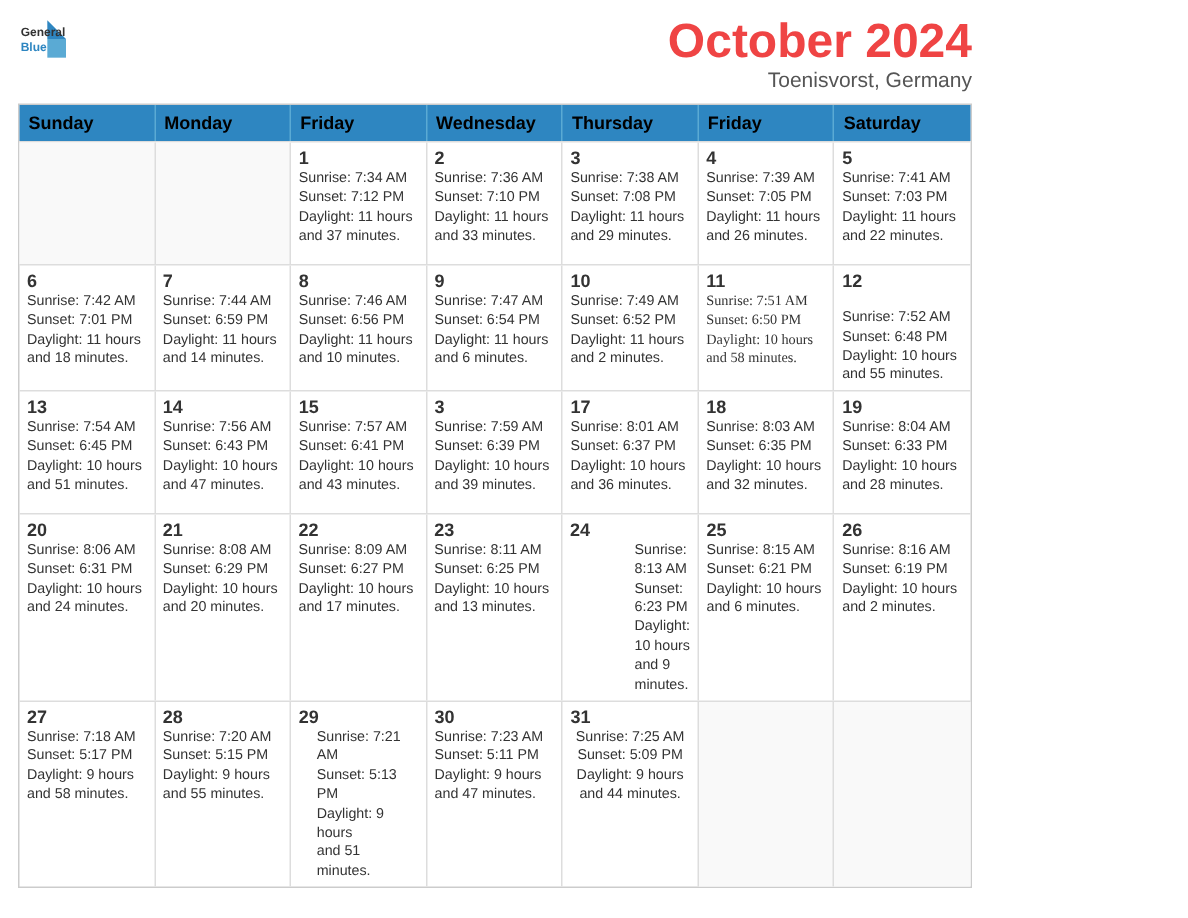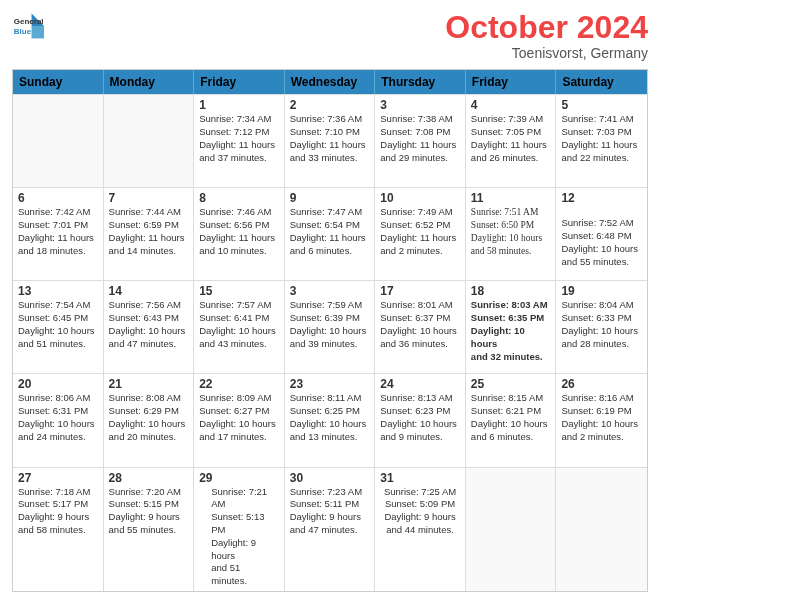--- a/index.html
+++ b/index.html
@@ -251,21 +251,21 @@
           </div>
           <div class="cal-cell">
             <span class="day-num">17</span>
             <div class="cell-info" style="white-space: pre-line;">Sunrise: 8:01 AM
 Sunset: 6:37 PM
 Daylight: 10 hours
 and 36 minutes.</div>
           </div>
           <div class="cal-cell">
             <span class="day-num">18</span>
-            <div class="cell-info" style="white-space: pre-line; font-weight: bold;">Sunrise: 8:03 AM
+            <div class="cell-info" style="white-space: pre-line;">Sunrise: 8:03 AM
 Sunset: 6:35 PM
 Daylight: 10 hours
 and 32 minutes.</div>
           </div>
           <div class="cal-cell">
             <span class="day-num">19</span>
             <div class="cell-info" style="white-space: pre-line;">Sunrise: 8:04 AM
 Sunset: 6:33 PM
 Daylight: 10 hours
 and 28 minutes.</div>
@@ -295,21 +295,21 @@
           </div>
           <div class="cal-cell">
             <span class="day-num">23</span>
             <div class="cell-info" style="white-space: pre-line;">Sunrise: 8:11 AM
 Sunset: 6:25 PM
 Daylight: 10 hours
 and 13 minutes.</div>
           </div>
           <div class="cal-cell">
             <span class="day-num">24</span>
-            <div class="cell-info" style="white-space: pre-line;">Sunrise: 8:13 AM
+            <div class="cell-info" style="white-space: pre-line; margin-left: 43px;">Sunrise: 8:13 AM
 Sunset: 6:23 PM
 Daylight: 10 hours
 and 9 minutes.</div>
           </div>
           <div class="cal-cell">
             <span class="day-num">25</span>
             <div class="cell-info" style="white-space: pre-line;">Sunrise: 8:15 AM
 Sunset: 6:21 PM
 Daylight: 10 hours
 and 6 minutes.</div>

